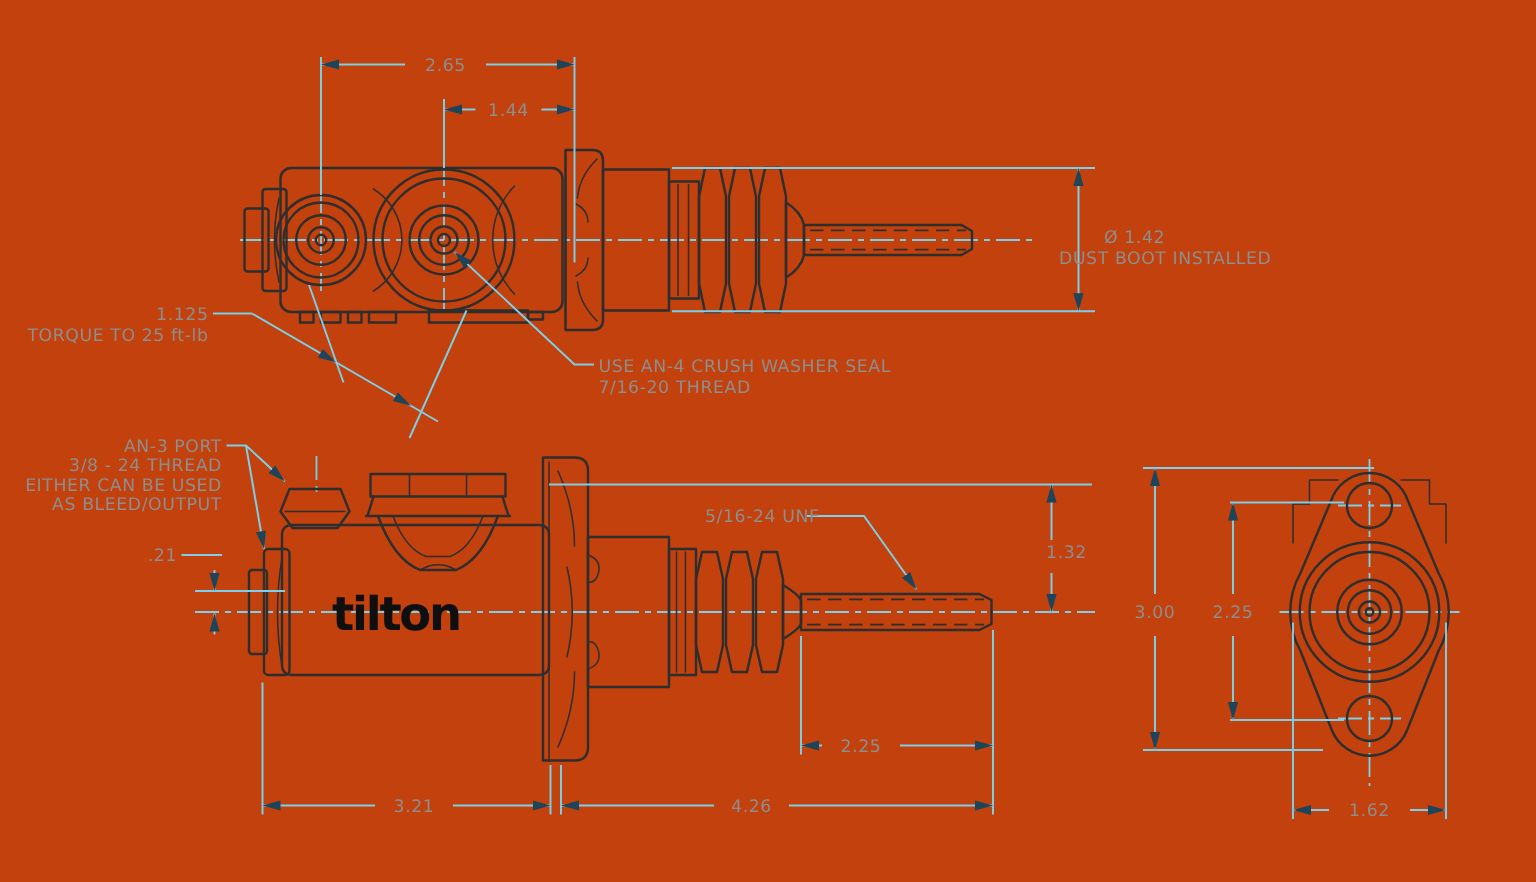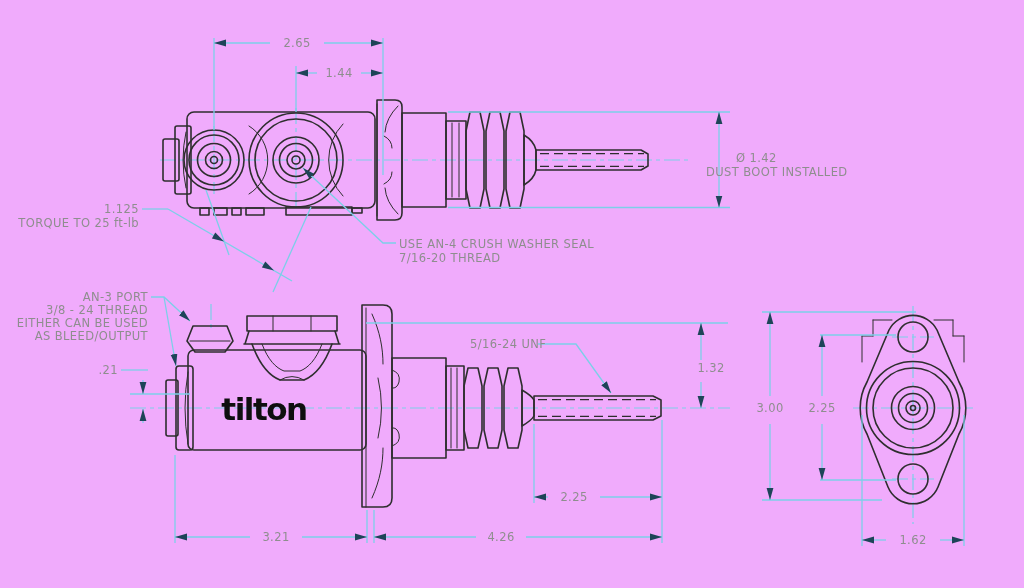--- a/index.html
+++ b/index.html
@@ -1,16 +1,16 @@
 <!DOCTYPE html>
 <html><head>
 <meta charset="utf-8">
 <style>
   html,body{margin:0;padding:0;background:#ffffff;}
-  .stage{position:relative;width:1024px;height:588px;background:#f0abfc;overflow:hidden;
+  .stage{position:relative;width:1024px;height:588px;background:#c2410c;overflow:hidden;
          font-family:"DejaVu Sans",sans-serif;}
   
   .ln   {fill:none;stroke:#2e2e2e;stroke-width:1.6;stroke-linecap:round;stroke-linejoin:round;}
   .lnt  {fill:none;stroke:#2e2e2e;stroke-width:1;stroke-linecap:round;stroke-linejoin:round;}
   .dash {fill:none;stroke:#2e2e2e;stroke-width:1.1;stroke-dasharray:9 5;}
   
   .cyan {fill:none;stroke:#7ccfe8;stroke-width:1.3;}
   .cl   {fill:none;stroke:#7ccfe8;stroke-width:1.2;stroke-dasharray:16 4 4 4;}
   .arr  {fill:#1d4458;stroke:none;}
   .dimtxt{fill:#8e8e8e;font-family:"DejaVu Sans",sans-serif;font-size:11.5px;letter-spacing:.4px;}

